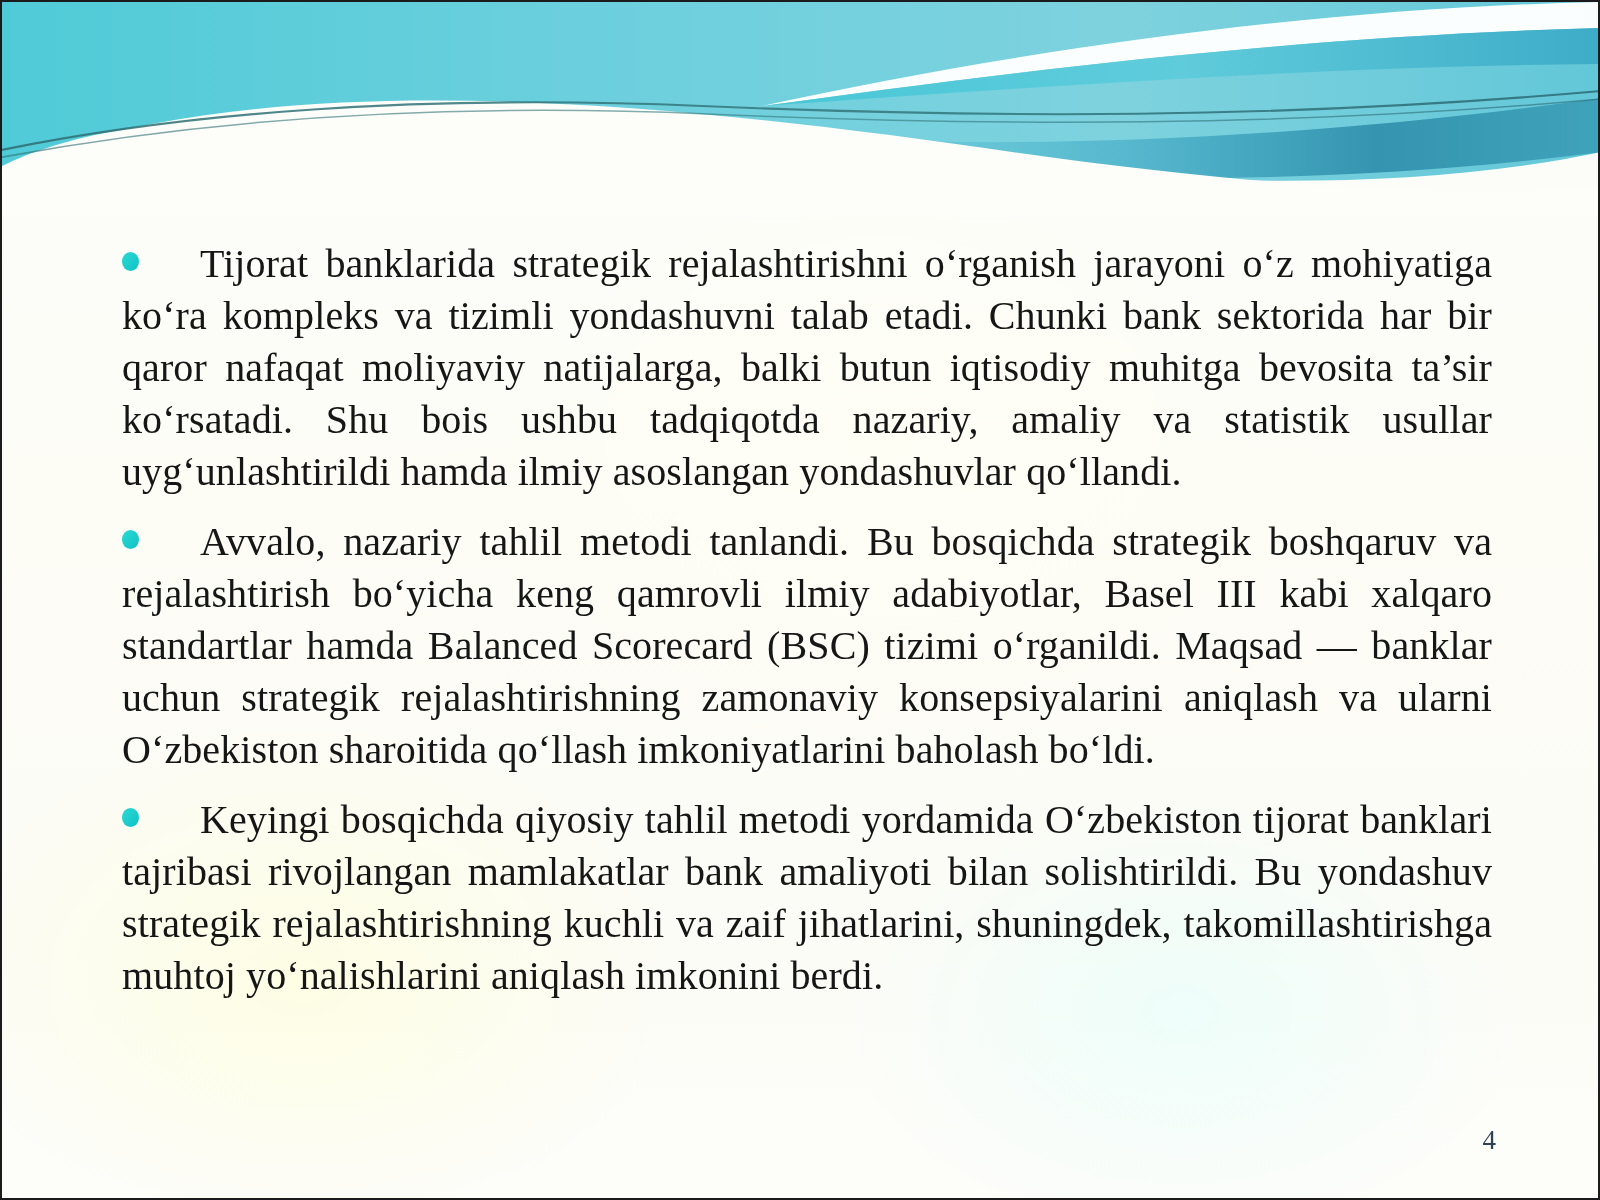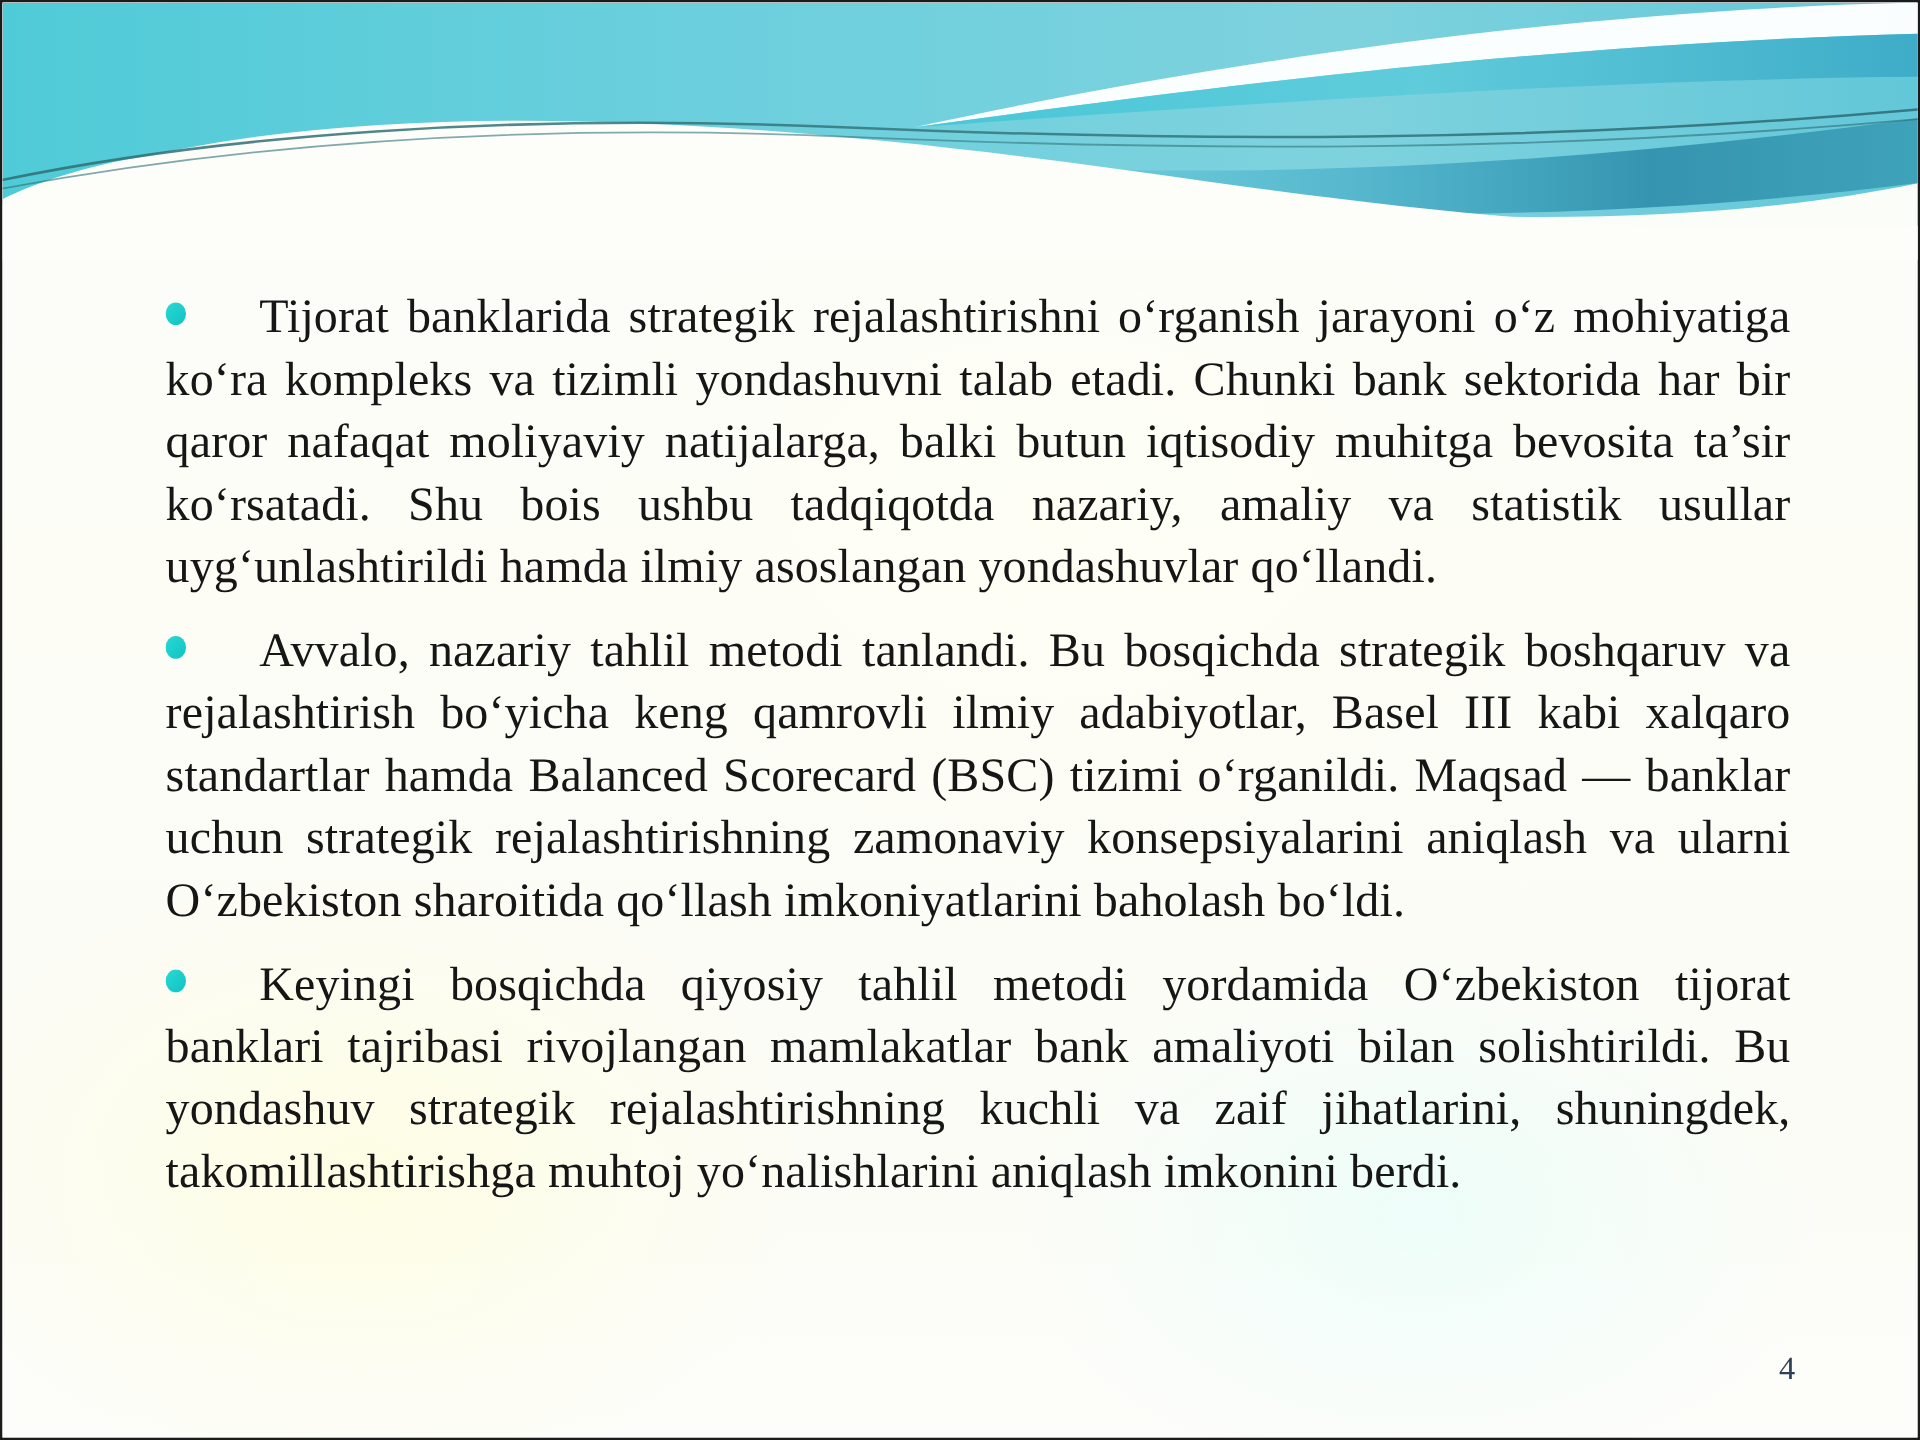--- a/index.html
+++ b/index.html
@@ -43,21 +43,21 @@
   }
 
   .content {
     position: absolute;
     left: 120px;
     top: 236px;
     width: 1370px;
   }
 
   .para {
-    margin: 0 0 18px 16px;
+    margin: 0 0 18px 0;
     text-indent: 0;
     text-align: justify;
     text-justify: inter-word;
     font-size: 40px;
     line-height: 1.30;
     color: #161616;
     letter-spacing: 0.1px;
   }
   .para:last-child { margin-bottom: 0; }
 

